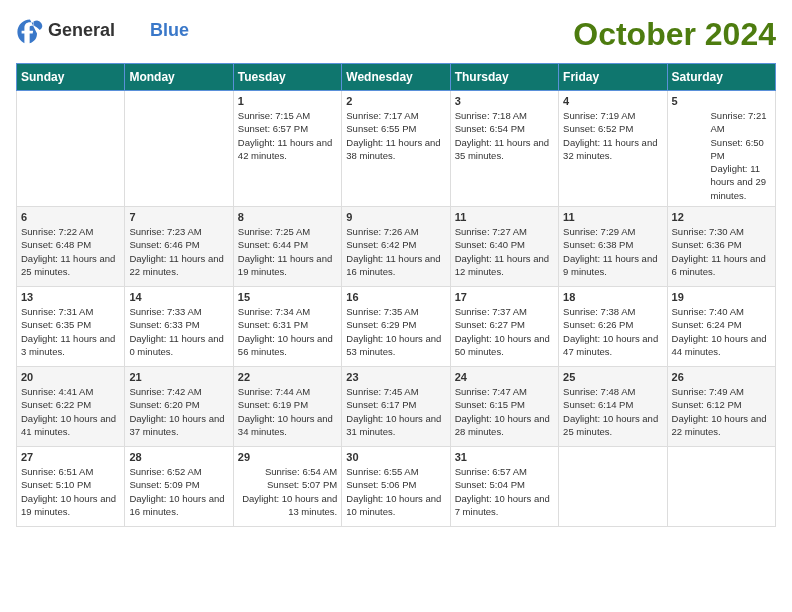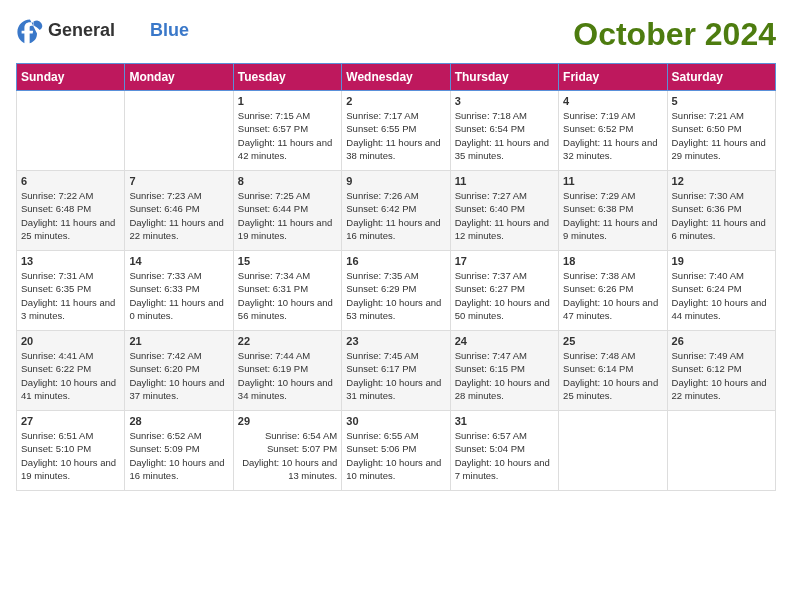--- a/index.html
+++ b/index.html
@@ -47,21 +47,21 @@
     .location-title {
       font-size: 14px;
       color: #555;
     }
     table {
       width: 100%;
       border-collapse: collapse;
       table-layout: fixed;
     }
     thead tr {
-      background-color: #be185d;
+      background-color: #0f766e;
       color: #fff;
     }
     thead th {
       padding: 6px 4px;
       font-size: 12px;
       font-weight: bold;
       text-align: left;
       border: 1px solid #5a90d9;
     }
     tbody tr {
@@ -145,21 +145,21 @@
 Daylight: 11 hours and 35 minutes.</div>
         </td>
         <td>
           <span class="day-number">4</span>
           <div class="cell-text" style="white-space: pre-line;">Sunrise: 7:19 AM
 Sunset: 6:52 PM
 Daylight: 11 hours and 32 minutes.</div>
         </td>
         <td>
           <span class="day-number">5</span>
-          <div class="cell-text" style="white-space: pre-line;">Sunrise: 7:21 AM
+          <div class="cell-text" style="white-space: pre-line; margin-left: 39px;">Sunrise: 7:21 AM
 Sunset: 6:50 PM
 Daylight: 11 hours and 29 minutes.</div>
         </td>
       </tr>
       <tr>
         <td>
           <span class="day-number">6</span>
           <div class="cell-text" style="white-space: pre-line;">Sunrise: 7:22 AM
 Sunset: 6:48 PM
 Daylight: 11 hours and 25 minutes.</div>

